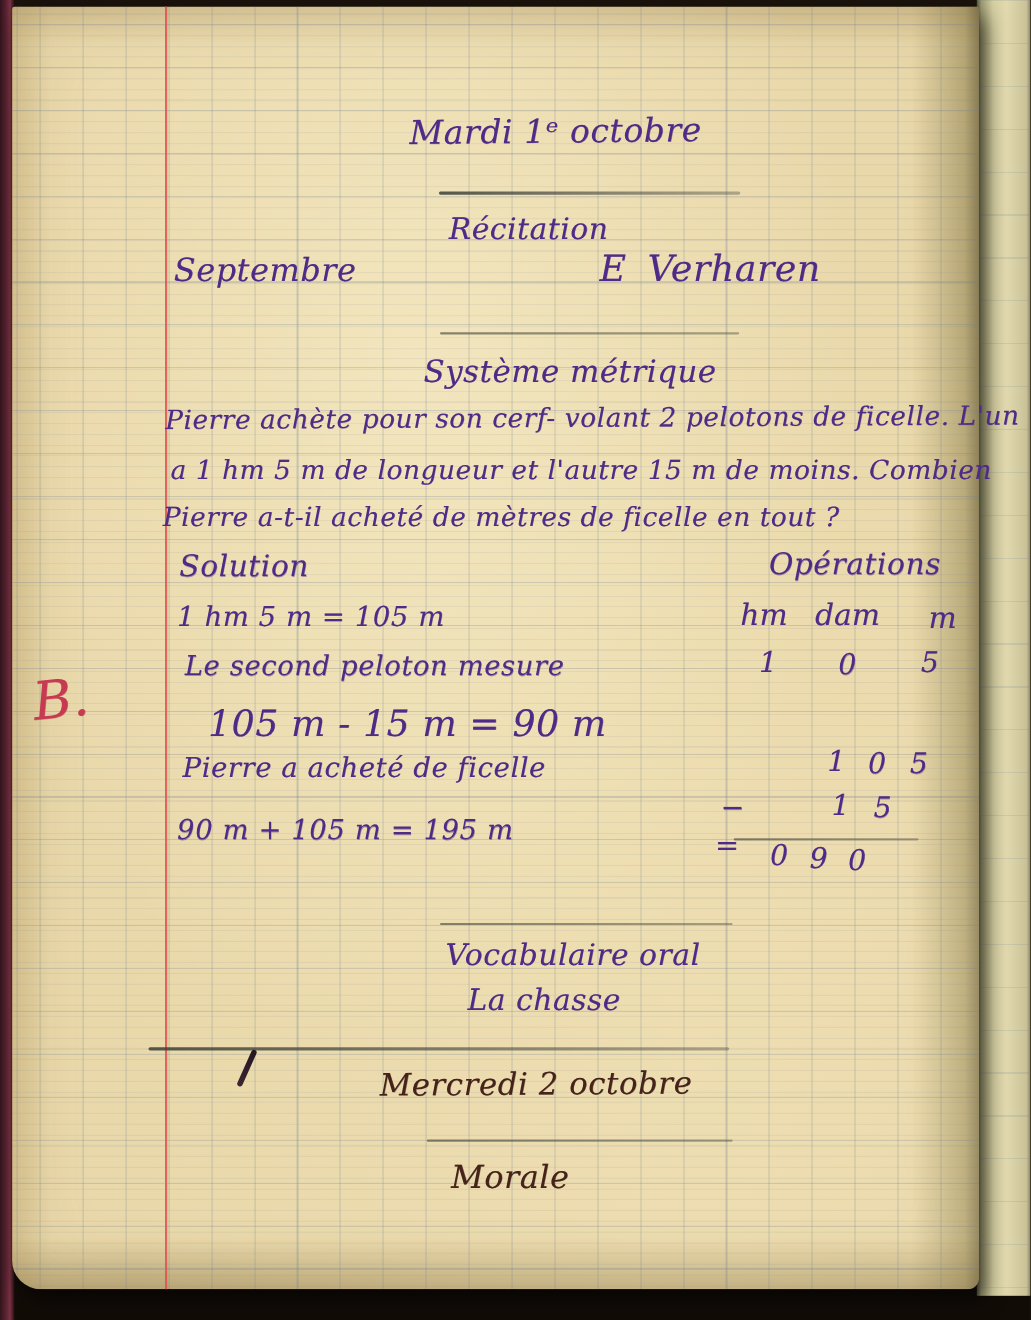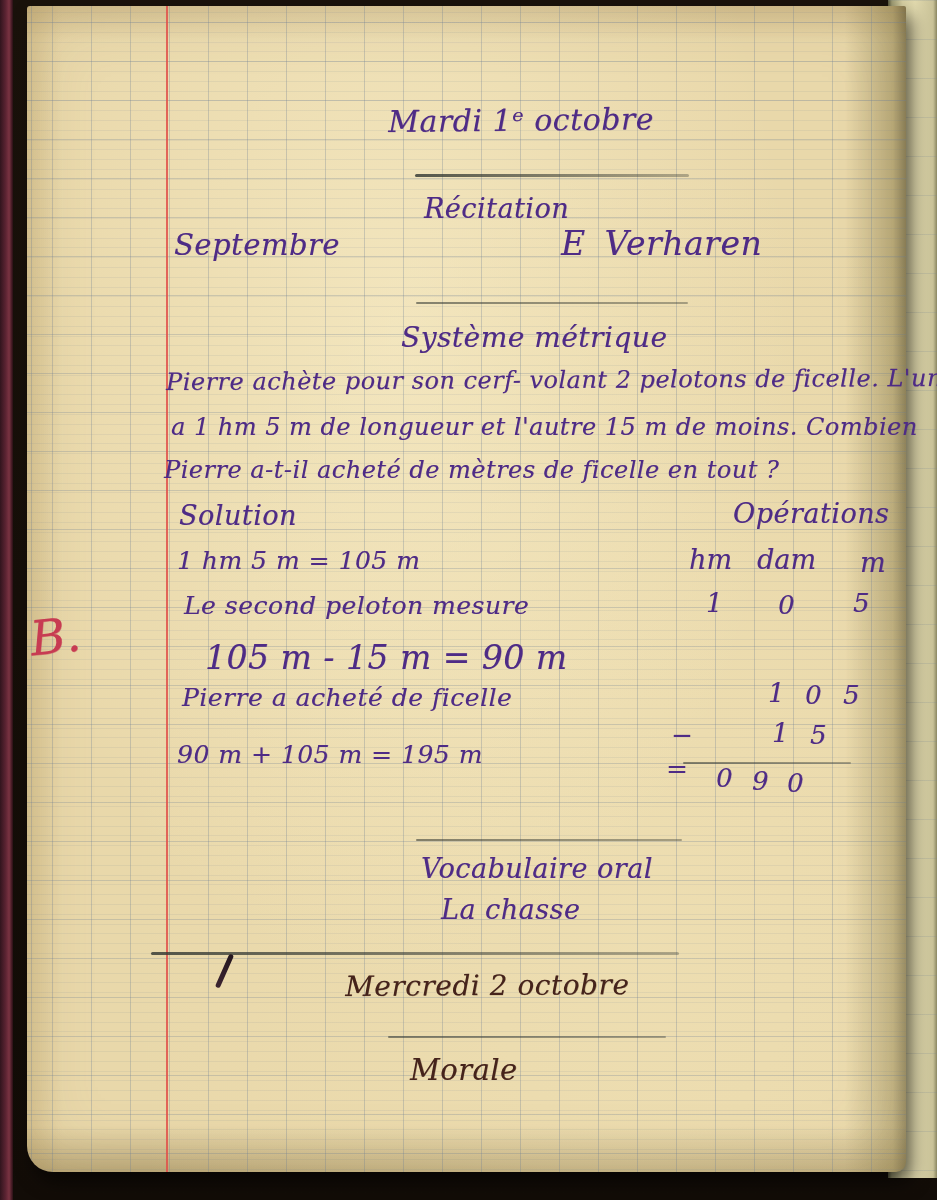--- a/index.html
+++ b/index.html
@@ -18,21 +18,21 @@
     position:absolute;left:888px;top:0;width:49px;height:1178px;
     background:linear-gradient(90deg,#55543a 0%,#9d9a72 8%,#d6cfa2 30%,#e2daae 55%,#c9c298 92%,#8a8661 100%);
   }
   .page-behind .grid2{
     position:absolute;inset:0;opacity:.5;
     background-image:
       repeating-linear-gradient(to bottom, rgba(110,128,148,.35) 0 1px, transparent 1px 39px);
   }
   
   .page{
-    position:absolute;left:27px;top:6px;width:879px;height:1166px;
+    position:absolute;left:11px;top:6px;width:879px;height:1166px;
     background:
       radial-gradient(ellipse at 42% 28%, rgba(250,240,205,.55) 0%, rgba(250,240,205,0) 55%),
       radial-gradient(ellipse at 70% 80%, rgba(245,232,190,.35) 0%, rgba(245,232,190,0) 60%),
       linear-gradient(90deg, rgba(150,120,60,.18) 0%, rgba(150,120,60,0) 4%, rgba(150,120,60,0) 93%, rgba(110,100,50,.38) 98.5%, rgba(60,55,25,.55) 100%),
       linear-gradient(180deg, rgba(140,110,60,.22) 0%, rgba(140,110,60,0) 3%, rgba(140,110,60,0) 96%, rgba(110,90,45,.35) 100%),
       #e9d8aa;
     border-radius:3px 2px 10px 26px;
     box-shadow:inset 0 0 70px rgba(130,100,40,.20), 6px 10px 18px rgba(0,0,0,.55);
   }
   
@@ -98,21 +98,21 @@
 
     <div class="rule thin" style="left:389px;top:296px;width:272px;"></div>
 
     <div class="hw" style="left:374px;top:315px;font-size:28px;">Système métrique</div>
 
     <div class="hw" style="left:139px;top:362px;font-size:24px;transform:rotate(-.3deg);">Pierre achète pour son cerf- volant 2 pelotons de ficelle. L'un</div>
     <div class="hw" style="left:144px;top:407px;font-size:24px;">a 1 hm 5 m de longueur et l'autre 15 m de moins. Combien</div>
     <div class="hw" style="left:137px;top:450px;font-size:24px;">Pierre a-t-il acheté de mètres de ficelle en tout ?</div>
 
     <div class="hw" style="left:152px;top:494px;font-size:27px;">Solution</div>
-    <div class="hw" style="left:688px;top:492px;font-size:27px;padding-left:18px;">Opérations</div>
+    <div class="hw" style="left:688px;top:492px;font-size:27px;">Opérations</div>
 
     <div class="hw" style="left:150px;top:540px;font-size:25px;">1 hm 5 m = 105 m</div>
     <div class="hw" style="left:157px;top:585px;font-size:25px;">Le second peloton mesure</div>
     <div class="hw" style="left:150px;top:632px;font-size:33px;margin-left:28px;">105 m - 15 m = 90 m</div>
     <div class="hw" style="left:155px;top:677px;font-size:25px;">Pierre a acheté de ficelle</div>
     <div class="hw" style="left:150px;top:722px;font-size:25px;margin-top:12px;">90 m + 105 m = 195 m</div>
 
     <div class="digit" style="left:662px;top:538px;font-size:27px;">hm</div>
     <div class="digit" style="left:730px;top:538px;font-size:27px;">dam</div>
     <div class="digit" style="left:833px;top:541px;font-size:27px;">m</div>

